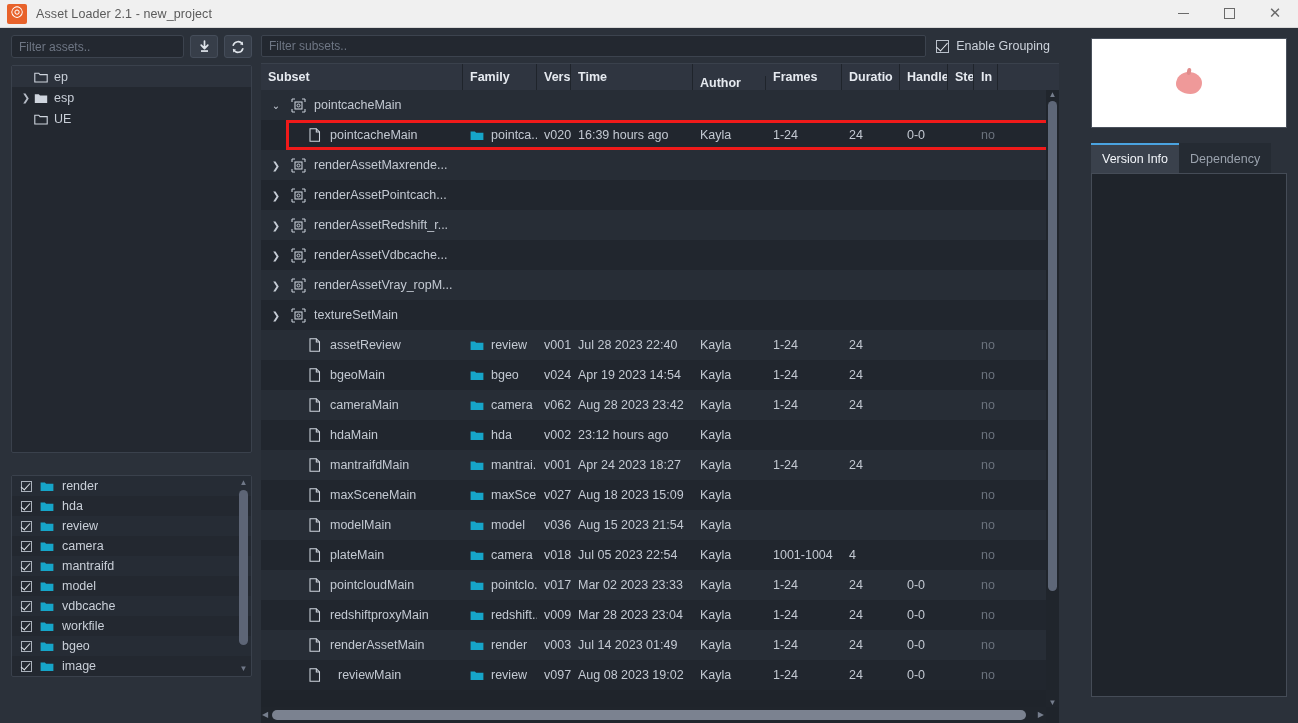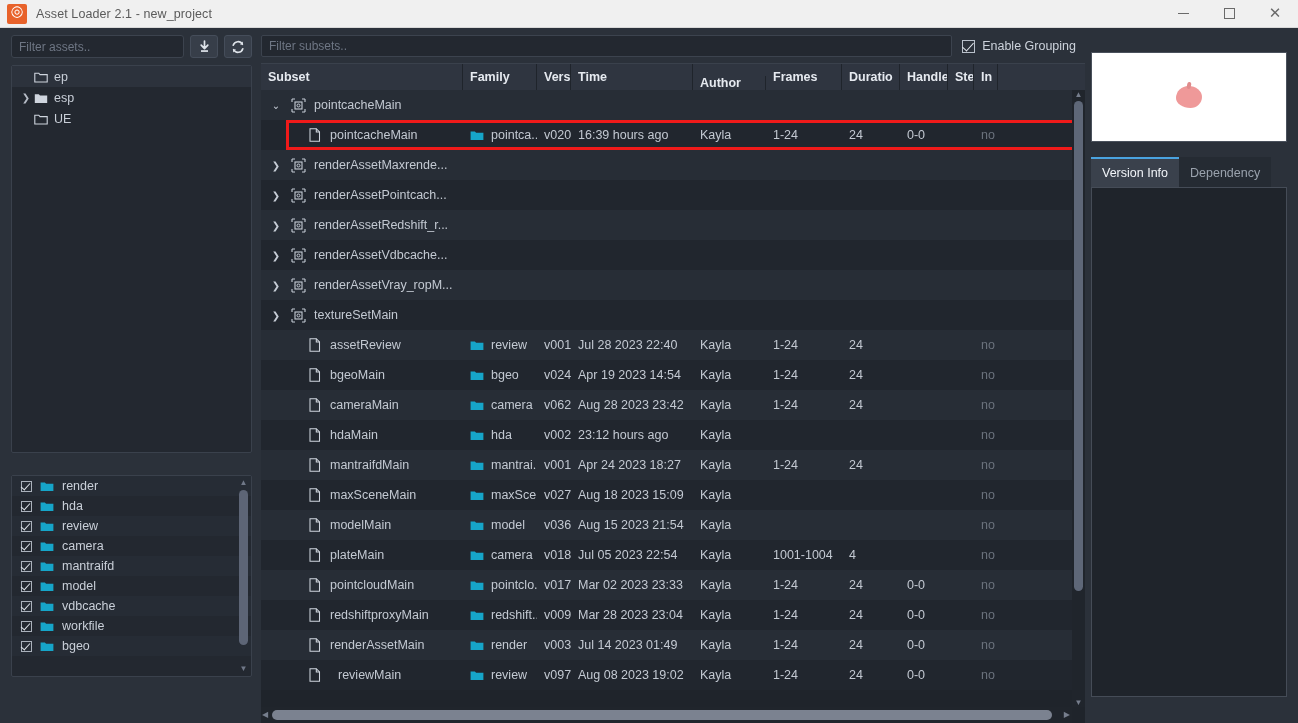--- a/index.html
+++ b/index.html
@@ -171,21 +171,21 @@
   }
   .hscroll .thumb {
     position: absolute; top: 3px; height: 10px; left: 11px; right: 20px;
     background: #7b8290; border-radius: 5px;
   }
   .hscroll .arr { position:absolute; top:3px; color:#767e8d; font-size:8px; line-height:10px; }
   .hscroll .arr.lt { left: 1px; }
   .hscroll .arr.rt { right: 2px; }
 
   
-  .right-col { width: 213px; flex: none; padding: 24px 11px 0 6px; display: flex; flex-direction: column; }
+  .right-col { width: 213px; flex: none; padding: 10px 11px 0 6px; display: flex; flex-direction: column; margin-left: 26px; }
   .thumb-box {
     height: 90px; background: #ffffff; border: 1px solid #4a515c; position: relative; overflow:hidden;
   }
   .blob {
     position: absolute; left: 50%; top: 50%; transform: translate(-50%,-50%);
     width: 26px; height: 22px; background: #ef9999; border-radius: 48% 52% 44% 56% / 55% 50% 50% 45%;
     filter: blur(.4px);
   }
   .blob::before {
     content:""; position:absolute; left: 11px; top: -4px; width: 4px; height: 7px;
@@ -324,20 +324,27 @@
               <path d="M0.6 1.4 h4.3 l1.2 1.3 h7.3 v7.2 h-12.8 z" fill="#16a5c9"></path>
             </svg>
             <span>workfile</span>
           </div>
           <div class="fam-row">
             <span class="cbx checked"></span>
             <svg width="14" height="11" viewBox="0 0 14 11" style="flex:none;margin-right:8px">
               <path d="M0.6 1.4 h4.3 l1.2 1.3 h7.3 v7.2 h-12.8 z" fill="#16a5c9"></path>
             </svg>
             <span>bgeo</span>
+          </div>
+          <div class="fam-row">
+            <span class="cbx checked"></span>
+            <svg width="14" height="11" viewBox="0 0 14 11" style="flex:none;margin-right:8px">
+              <path d="M0.6 1.4 h4.3 l1.2 1.3 h7.3 v7.2 h-12.8 z" fill="#16a5c9"></path>
+            </svg>
+            <span>image</span>
           </div>
           <div class="fam-row">
             <span></span>
           </div>
         </div>
       <div class="vscroll-mini">
         <div class="arr up">▲</div>
         <div class="thumb"></div>
         <div class="arr dn">▼</div>
       </div>

